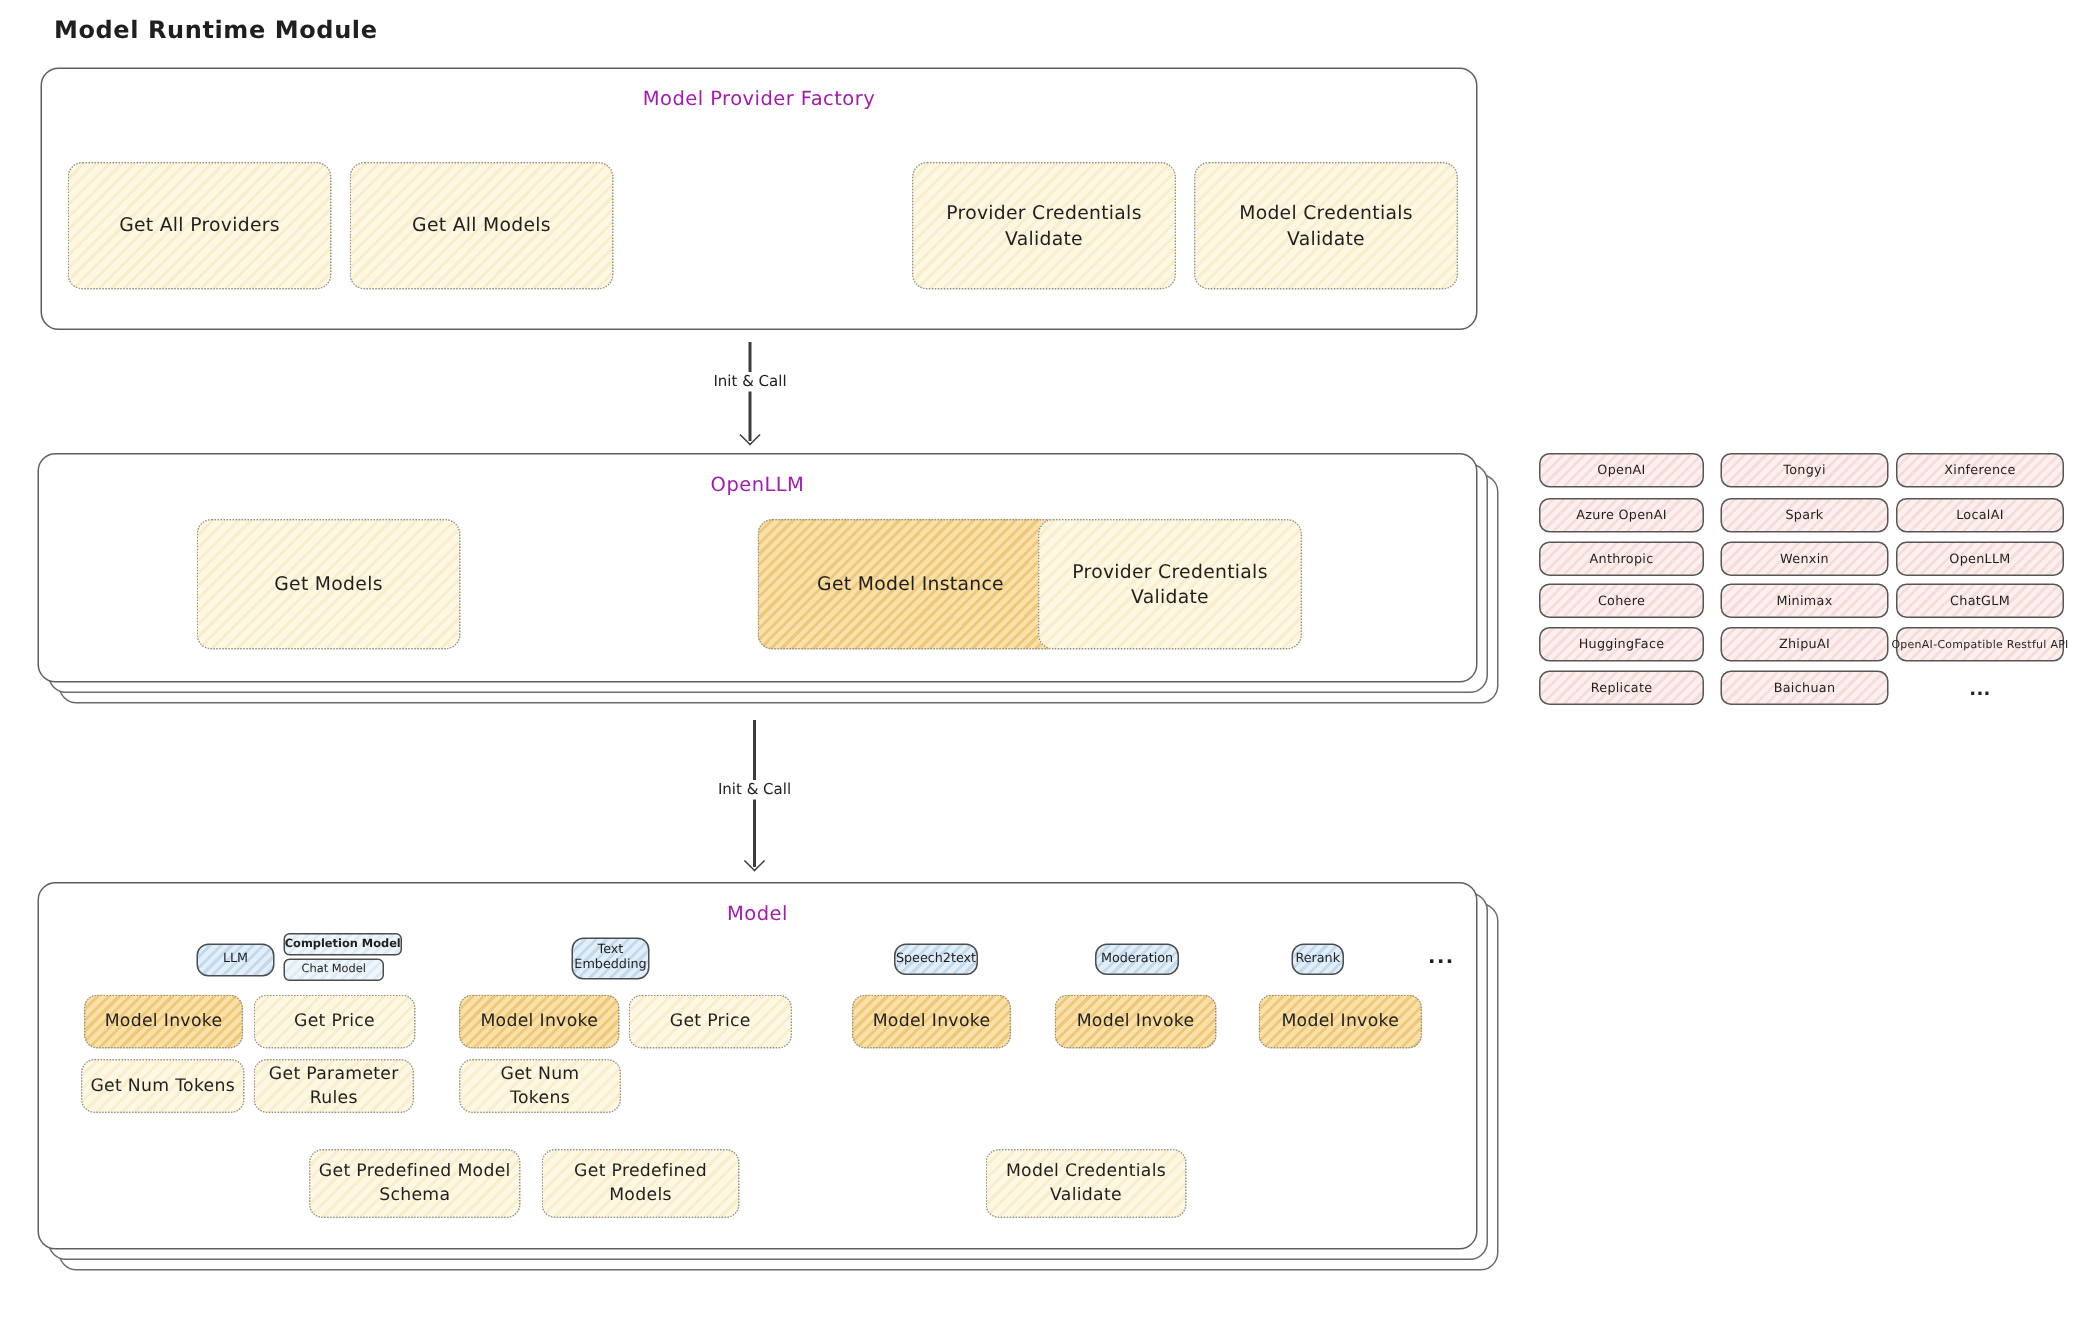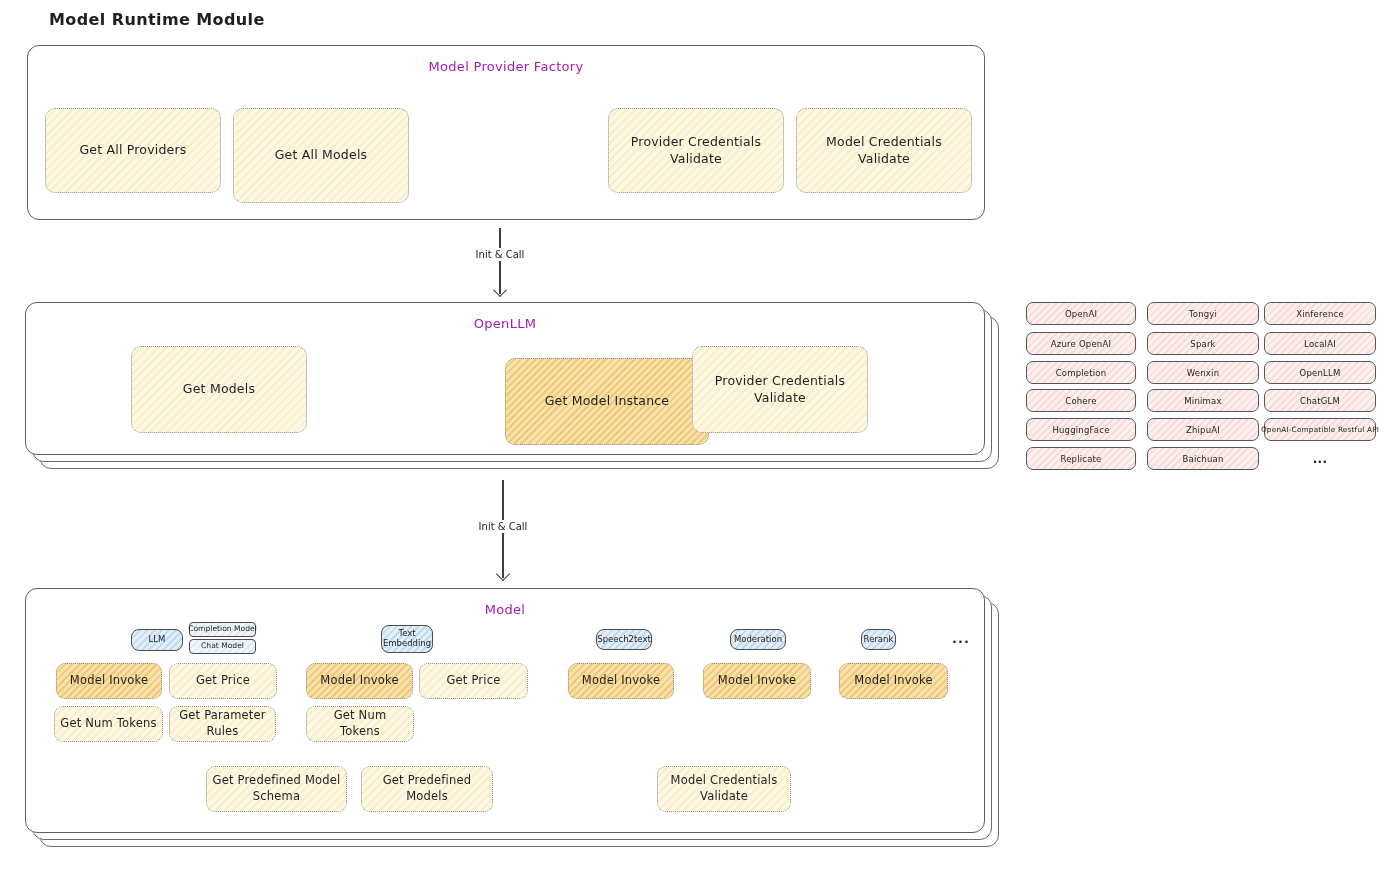--- a/index.html
+++ b/index.html
@@ -1,20 +1,20 @@
 <!DOCTYPE html>
 <html><head>
 <meta charset="utf-8">
 <style>
   html,body{margin:0;padding:0;background:#ffffff;}
   .canvas{
     position:relative;width:1393px;height:880px;background:#ffffff;overflow:hidden;
     font-family:"DejaVu Sans", sans-serif;color:#1f1f1f;
   }
-  .page-title{position:absolute;left:36px;top:10px;font-size:16px;font-weight:700;letter-spacing:.4px;margin-left:13px;}
+  .page-title{position:absolute;left:36px;top:10px;font-size:16px;font-weight:700;letter-spacing:.4px;}
 
   
   .container{position:absolute;background:#fff;border:1.4px solid #5f5f5f;border-radius:12px;box-sizing:border-box;}
   .container-title{position:absolute;top:13px;left:0;right:0;text-align:center;font-size:13px;color:#a21caf;letter-spacing:.3px;}
   .stack-layer{position:absolute;border:1.2px solid #6b6b6b;border-radius:12px;background:#fff;box-sizing:border-box;}
 
   
   .op{
     position:absolute;display:flex;align-items:center;justify-content:center;text-align:center;
     border:1.3px dotted #8f8f8f;border-radius:10px;box-sizing:border-box;
@@ -59,50 +59,50 @@
 </head>
 <body>
 
 <div class="canvas">
 
   <div class="page-title">Model Runtime Module</div>
 
   <div class="container" style="left:27px;top:45px;width:958px;height:175px;">
     <div class="container-title">Model Provider Factory</div>
     <div class="op yellow" style="left:17px;top:62px;width:176px;height:85px;">Get All Providers</div>
-    <div class="op yellow" style="left:205px;top:62px;width:176px;height:95px;">Get All Models</div>
+    <div class="op yellow" style="left:205px;top:62px;width:176px;height:85px;">Get All Models</div>
     <div class="op yellow" style="left:580px;top:62px;width:176px;height:85px;">Provider Credentials Validate</div>
     <div class="op yellow" style="left:768px;top:62px;width:176px;height:85px;">Model Credentials Validate</div>
   </div>
 
   <div class="arrow" style="left:499px;top:228px;height:66px;">
     <div class="arrow-line"></div>
     <div class="arrow-head"></div>
     <div class="arrow-label" style="top:20px;">Init &amp; Call</div>
   </div>
 
   <div class="stack-layer" style="left:39px;top:316px;width:960px;height:153px;"></div>
   <div class="stack-layer" style="left:32px;top:309px;width:960px;height:153px;"></div>
   <div class="container" style="left:25px;top:302px;width:960px;height:153px;">
     <div class="container-title">OpenLLM</div>
     <div class="op yellow" style="left:105px;top:43px;width:176px;height:87px;">Get Models</div>
-    <div class="op orange" style="left:479px;top:55px;width:204px;height:87px;">Get Model Instance</div>
+    <div class="op orange" style="left:479px;top:43px;width:204px;height:87px;">Get Model Instance</div>
     <div class="op yellow" style="left:666px;top:43px;width:176px;height:87px;">Provider Credentials Validate</div>
   </div>
 
   <div style="position:absolute;left:1026px;top:302px;width:352px;height:170px;">
     <div class="chip" style="left:0px;top:0px;width:110px;height:23px;">OpenAI</div>
     <div class="chip" style="left:121px;top:0px;width:112px;height:23px;">Tongyi</div>
     <div class="chip" style="left:238px;top:0px;width:112px;height:23px;">Xinference</div>
 
     <div class="chip" style="left:0px;top:30px;width:110px;height:23px;">Azure OpenAI</div>
     <div class="chip" style="left:121px;top:30px;width:112px;height:23px;">Spark</div>
     <div class="chip" style="left:238px;top:30px;width:112px;height:23px;">LocalAI</div>
 
-    <div class="chip" style="left:0px;top:59px;width:110px;height:23px;">Completion</div>
+    <div class="chip" style="left:0px;top:59px;width:110px;height:23px;">Anthropic</div>
     <div class="chip" style="left:121px;top:59px;width:112px;height:23px;">Wenxin</div>
     <div class="chip" style="left:238px;top:59px;width:112px;height:23px;">OpenLLM</div>
 
     <div class="chip" style="left:0px;top:87px;width:110px;height:23px;">Cohere</div>
     <div class="chip" style="left:121px;top:87px;width:112px;height:23px;">Minimax</div>
     <div class="chip" style="left:238px;top:87px;width:112px;height:23px;text-align:center;">ChatGLM</div>
 
     <div class="chip" style="left:0px;top:116px;width:110px;height:23px;">HuggingFace</div>
     <div class="chip" style="left:121px;top:116px;width:112px;height:23px;">ZhipuAI</div>
     <div class="chip wide" style="left:238px;top:116px;width:112px;height:23px;">OpenAI-Compatible Restful API</div>
@@ -117,21 +117,21 @@
     <div class="arrow-head"></div>
     <div class="arrow-label" style="top:40px;">Init &amp; Call</div>
   </div>
 
   <div class="stack-layer" style="left:39px;top:602px;width:960px;height:245px;"></div>
   <div class="stack-layer" style="left:32px;top:595px;width:960px;height:245px;"></div>
   <div class="container" style="left:25px;top:588px;width:960px;height:245px;">
     <div class="container-title">Model</div>
 
     <div class="tag" style="left:105px;top:40px;width:52px;height:22px;">LLM</div>
-    <div class="tag mini" style="left:163px;top:33px;width:67px;height:15px;">Completion Model</div>
+    <div class="tag mini" style="left:163px;top:33px;width:79px;height:15px;font-weight:bold;">Completion Model</div>
     <div class="tag mini" style="left:163px;top:50px;width:67px;height:15px;">Chat Model</div>
     <div class="tag" style="left:355px;top:36px;width:52px;height:28px;">Text Embedding</div>
     <div class="tag" style="left:570px;top:40px;width:56px;height:21px;">Speech2text</div>
     <div class="tag" style="left:704px;top:40px;width:56px;height:21px;">Moderation</div>
     <div class="tag" style="left:835px;top:40px;width:35px;height:21px;">Rerank</div>
     <div class="dots" style="left:926px;top:42px;">...</div>
 
     <div class="op orange small" style="left:30px;top:74px;width:106px;height:36px;">Model Invoke</div>
     <div class="op yellow small" style="left:143px;top:74px;width:108px;height:36px;">Get Price</div>
     <div class="op orange small" style="left:280px;top:74px;width:107px;height:36px;">Model Invoke</div>

